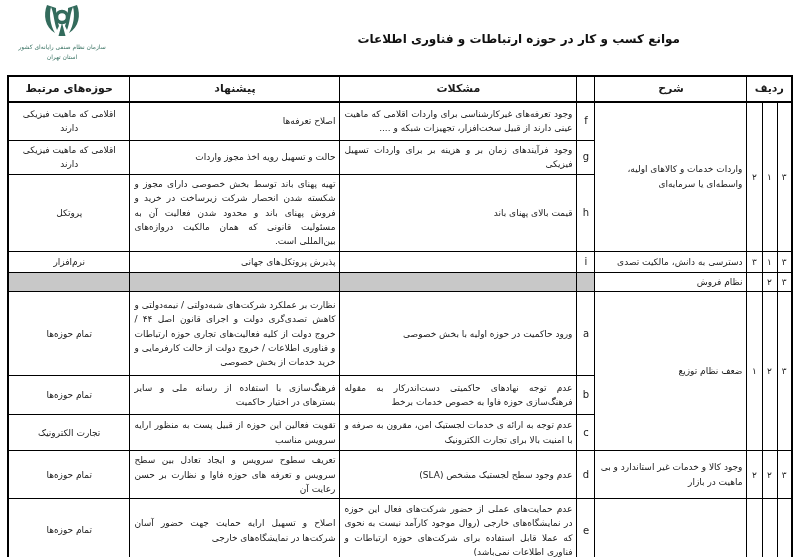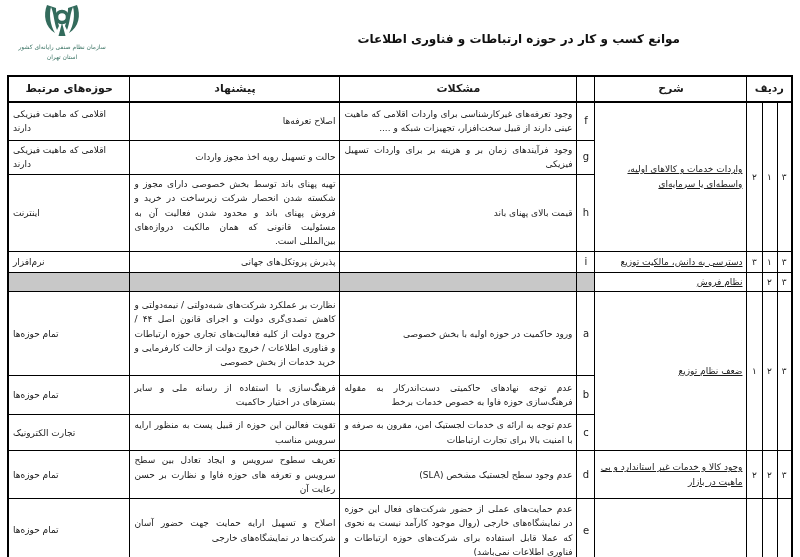--- a/index.html
+++ b/index.html
@@ -33,23 +33,23 @@
     font-size:9px; line-height:1.6; color:#1a1a1a;
     vertical-align:middle; padding:2px 4px;
     overflow:hidden;
   }
   .barriers thead th {
     font-size:11px; font-weight:bold; text-align:center;
     border-bottom:2px solid #000; padding:3px 2px; height:22px;
   }
   td.num { text-align:center; padding:0; font-size:9px; }
   td.letter { text-align:center; direction:ltr; font-size:10px; padding:0; }
-  td.desc { text-align:right;text-decoration:underline; }
+  td.desc { text-align:right; }
   td.para { text-align:justify; text-align-last:right; }
-  td.area { text-align:left; }
+  td.area { text-align:center; }
   td.gray { background:#c8c8c8; }
 </style>
 </head>
 <body>
 
 <div class="page">
 
   <div class="doc-title">موانع کسب و کار در حوزه ارتباطات و فناوری اطلاعات</div>
 
   <div class="logo">
@@ -101,28 +101,28 @@
       <tr style="height:23px">
         <td class="letter">g</td>
         <td class="para">وجود فرآیندهای زمان بر و هزینه بر برای واردات تسهیل فیزیکی</td>
         <td class="para">حالت و تسهیل رویه اخذ مجوز واردات</td>
         <td class="area">اقلامی که ماهیت فیزیکی دارند</td>
       </tr>
       <tr style="height:75px">
         <td class="letter">h</td>
         <td class="para">قیمت بالای پهنای باند</td>
         <td class="para">تهیه پهنای باند توسط بخش خصوصی دارای مجوز و شکسته شدن انحصار شرکت زیرساخت در خرید و فروش پهنای باند و محدود شدن فعالیت آن به مسئولیت قانونی که همان مالکیت دروازه‌های بین‌المللی است.</td>
-        <td class="area">اینترنت</td>
+        <td class="area">پروتکل</td>
       </tr>
 
       <tr style="height:21px">
         <td class="num">۳</td>
         <td class="num">۱</td>
         <td class="num">۳</td>
-        <td class="desc">دسترسی به دانش، مالکیت توزیع</td>
+        <td class="desc">دسترسی به دانش، مالکیت تصدی</td>
         <td class="letter">i</td>
         <td class="para"></td>
         <td class="para">پذیرش پروتکل‌های جهانی</td>
         <td class="area">نرم‌افزار</td>
       </tr>
 
       <tr style="height:18px">
         <td class="num">۳</td>
         <td class="num">۲</td>
         <td class="num"></td>
@@ -144,21 +144,21 @@
         <td class="area">تمام حوزه‌ها</td>
       </tr>
       <tr style="height:39px">
         <td class="letter">b</td>
         <td class="para">عدم توجه نهادهای حاکمیتی دست‌اندرکار به مقوله فرهنگ‌سازی حوزه فاوا به خصوص خدمات برخط</td>
         <td class="para">فرهنگ‌سازی با استفاده از رسانه ملی و سایر بسترهای در اختیار حاکمیت</td>
         <td class="area">تمام حوزه‌ها</td>
       </tr>
       <tr style="height:36px">
         <td class="letter">c</td>
-        <td class="para">عدم توجه به ارائه ی خدمات لجستیک امن، مقرون به صرفه و با امنیت بالا برای تجارت ارتباطات</td>
+        <td class="para">عدم توجه به ارائه ی خدمات لجستیک امن، مقرون به صرفه و با امنیت بالا برای تجارت الکترونیک</td>
         <td class="para">تقویت فعالین این حوزه از قبیل پست به منظور ارایه سرویس مناسب</td>
         <td class="area">تجارت الکترونیک</td>
       </tr>
 
       <tr style="height:35px">
         <td class="num">۳</td>
         <td class="num">۲</td>
         <td class="num">۲</td>
         <td class="desc">وجود کالا و خدمات غیر استاندارد و بی ماهیت در بازار</td>
         <td class="letter">d</td>

